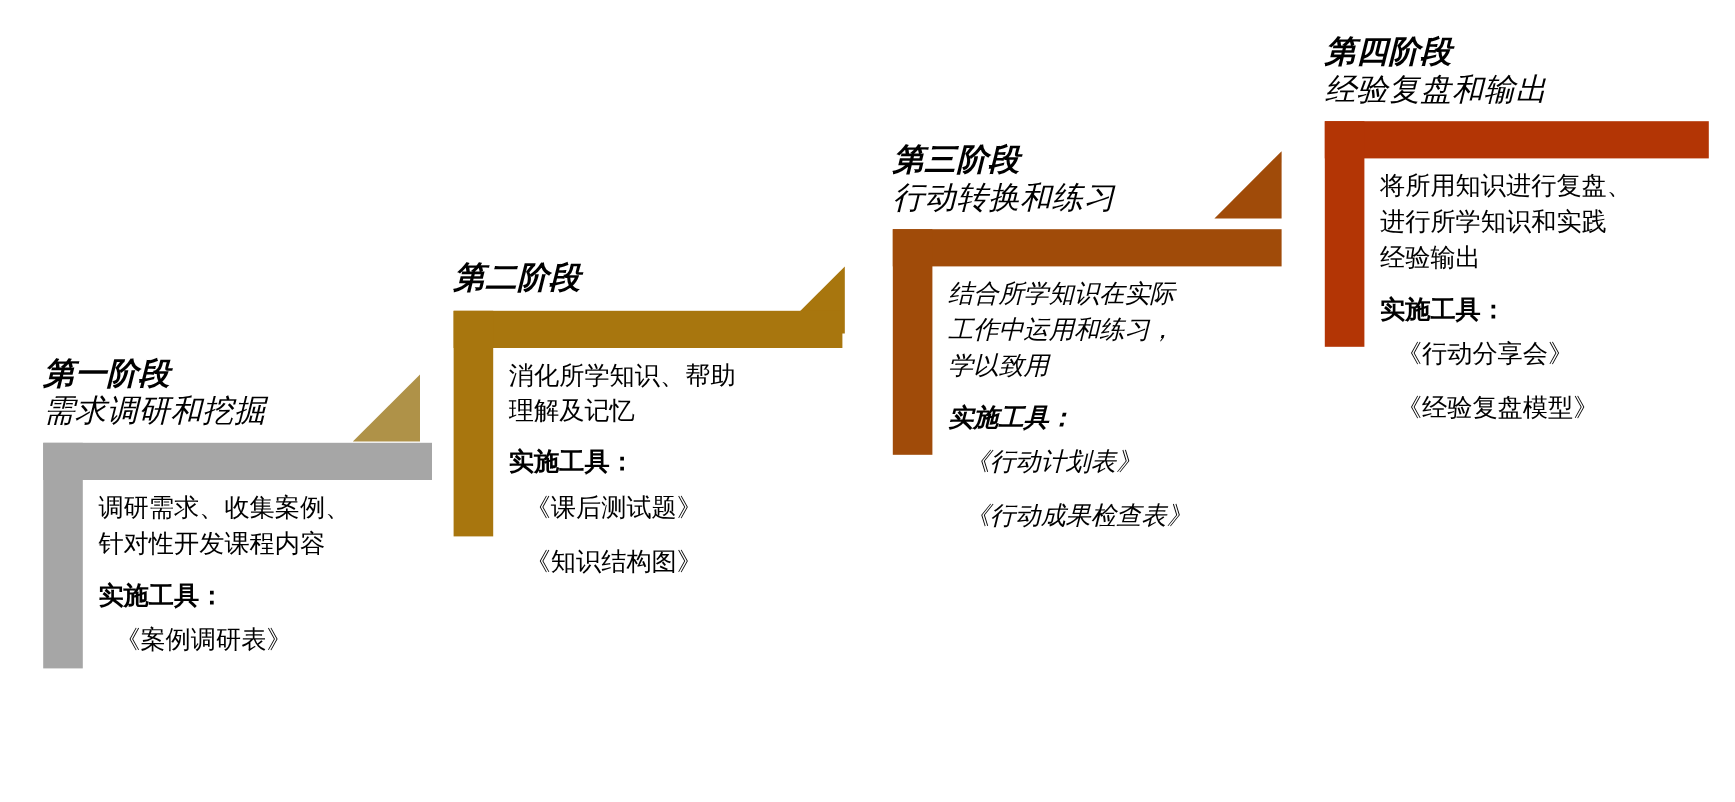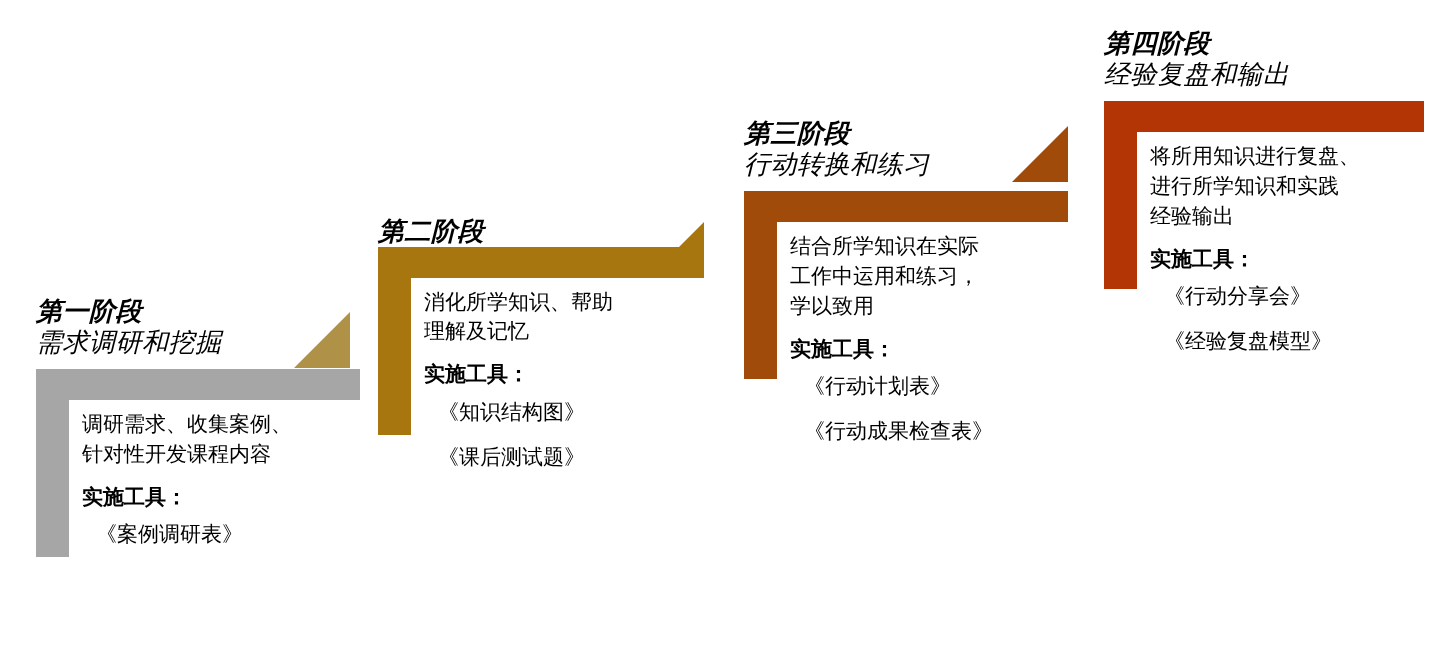--- a/index.html
+++ b/index.html
@@ -130,43 +130,43 @@
     </div>
   </div>
 
   <div class="stage" id="stage-2-root" style="left:378px; top:216px;">
 
     <div class="stage-heading">
       <span class="heading-line1">第二阶段</span>
       <span class="corner-triangle" style="left:270px; top:6px; border-left:56px solid transparent; border-bottom:56px solid #A8760E;"></span>
     </div>
 
-    <div class="bracket" style="margin-top:0; height:288px;padding-left:24px;">
+    <div class="bracket" style="margin-top:12px; height:288px;padding-left:24px;">
       <span class="bracket-top" style="width:324px; background:#A8760E;"></span>
       <span class="bracket-stem" style="height:188px; background:#A8760E;"></span>
 
       <div class="stage-body">
         <p class="desc">消化所学知识、帮助
 理解及记忆</p>
         <p class="tools-label">实施工具：</p>
+        <p class="tool-item">《课后测试题》</p>
         <p class="tool-item">《知识结构图》</p>
-        <p class="tool-item">《课后测试题》</p>
       </div>
     </div>
   </div>
 
   <div class="stage" id="stage-3-root" style="left:744px; top:118px;">
 
     <div class="stage-heading">
       <span class="heading-line1">第三阶段</span>
       <span class="heading-line2">行动转换和练习</span>
       <span class="corner-triangle" style="left:268px; top:8px; border-left:56px solid transparent; border-bottom:56px solid #A04B09;"></span>
     </div>
 
-    <div class="bracket" style="margin-top:12px; height:288px;">
+    <div class="bracket" style="margin-top:12px; height:288px;font-style:italic;">
       <span class="bracket-top" style="width:324px; background:#A04B09;"></span>
       <span class="bracket-stem" style="height:188px; background:#A04B09;"></span>
 
       <div class="stage-body">
         <p class="desc">结合所学知识在实际
 工作中运用和练习，
 学以致用</p>
         <p class="tools-label">实施工具：</p>
         <p class="tool-item">《行动计划表》</p>
         <p class="tool-item">《行动成果检查表》</p>

